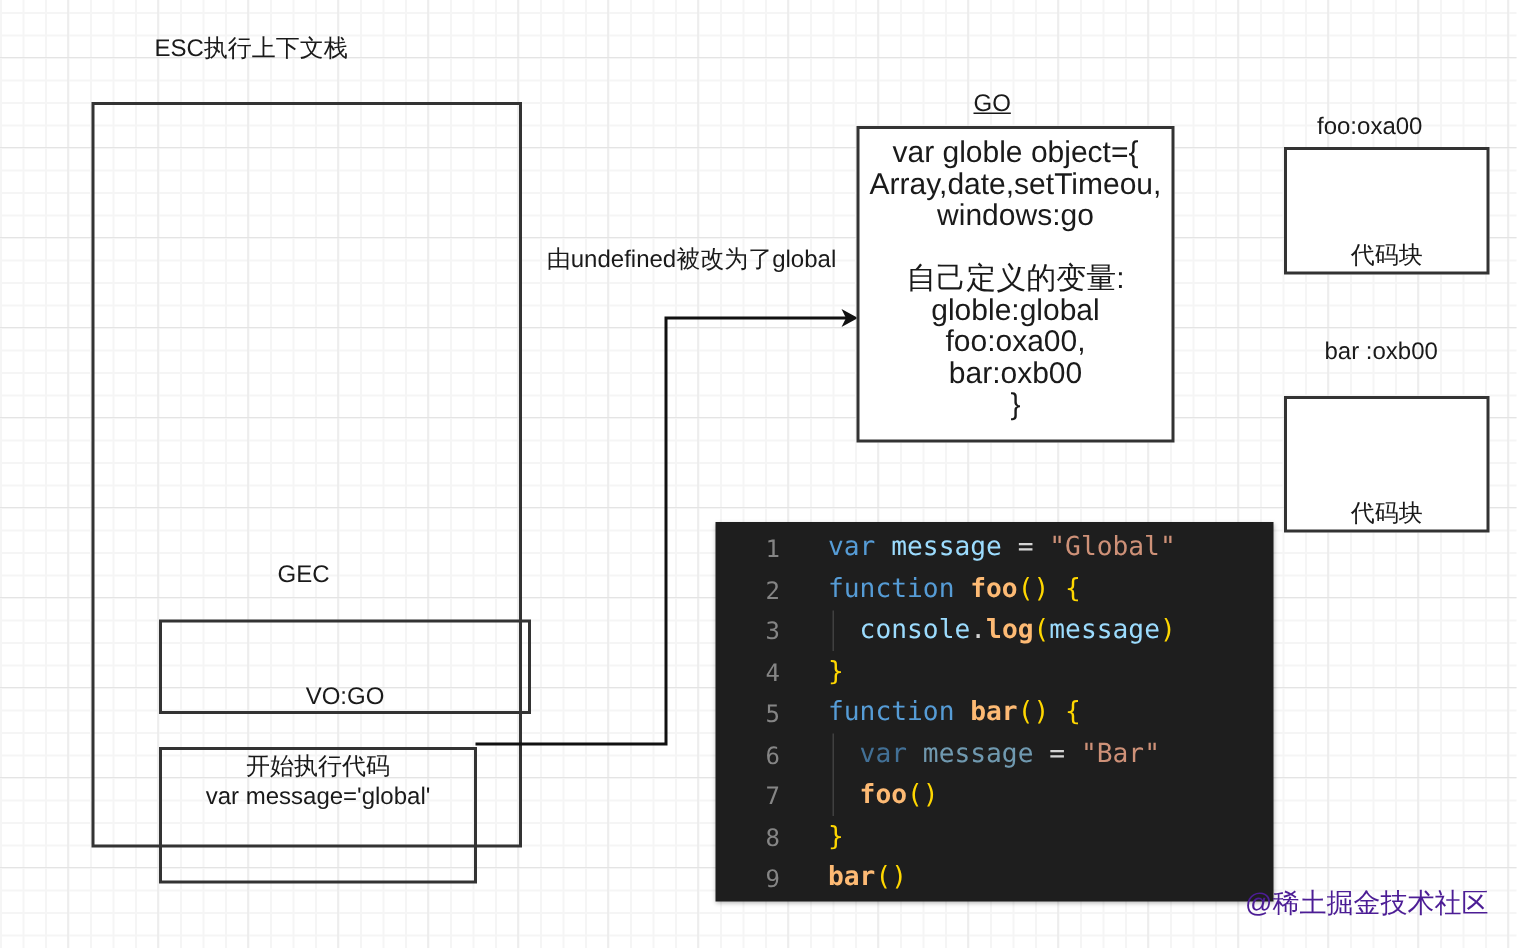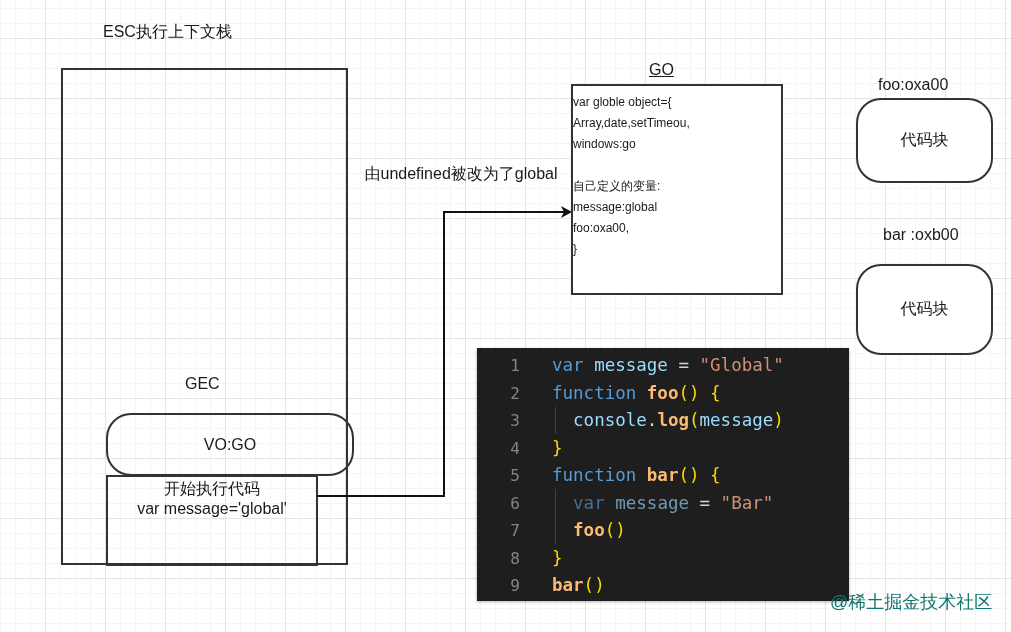--- a/index.html
+++ b/index.html
@@ -13,50 +13,50 @@
       linear-gradient(to bottom, #f5f5f5 1px, transparent 1px);
     background-size:60px 60px, 60px 60px, 15px 15px, 15px 15px;
     background-position:45px 38px, 45px 38px, 45px 38px, 45px 38px;
     font-family:"Liberation Sans", "DejaVu Sans", sans-serif;
     color:#1a1a1a;
   }
   .abs { position:absolute; }
   .label { font-size:16px; white-space:nowrap; }
   .box { position:absolute; border:2px solid #333; box-sizing:border-box; background:transparent; }
   .wbox { background:#fff; }
-  .center { display:flex; align-items:center; justify-content:center; text-align:center;border-radius:25px; }
-  .go-content { position:absolute; left:0; right:0; top:6px; font-size:12px; line-height:21px; }
+  .center { display:flex; align-items:flex-end; justify-content:center; text-align:center; }
+  .go-content { position:absolute; left:0; right:0; top:6px; text-align:center; font-size:20px; line-height:21px; }
   .code {
     position:absolute; left:477px; top:348px; width:372px; height:253px;
     background:#1e1e1e; box-shadow:0 1px 3px rgba(0,0,0,0.3);
     font-family:"DejaVu Sans Mono", "Liberation Mono", monospace; font-size:17.5px;
   }
   .code-line { position:absolute; left:0; height:27.5px; line-height:27.5px; white-space:pre; width:100%; }
   .ln { position:absolute; left:0; width:43px; text-align:right; color:#858585; font-size:16px; }
   .src { position:absolute; left:75px; }
   .kw { color:#569cd6; }
   .var { color:#9cdcfe; }
   .fn { color:#fdba74;font-weight:bold; }
   .str { color:#ce9178; }
   .pn { color:#d4d4d4; }
   .br { color:#ffd700; }
   .dim { opacity:0.65; }
   .guide { position:absolute; width:1px; background:#404040; left:78px; }
-  .watermark { position:absolute; left:830px; top:590px; font-size:18px; color:#0f766e; white-space:nowrap; }
+  .watermark { position:absolute; left:830px; top:590px; font-size:18px; color:#4c1d95; white-space:nowrap; }
 </style>
 </head>
 <body>
 
 <div class="abs label" style="left:103px; top:22px;">ESC执行上下文栈</div>
 <div class="box" style="left:61px; top:68px; width:287px; height:497px;"></div>
 <div class="abs label" style="left:185px; top:375px;">GEC</div>
 <div class="box center" style="left:106px; top:413px; width:248px; height:63px;">
   <span class="label">VO:GO</span>
 </div>
-<div class="box" style="left:106px; top:475px; width:212px; height:91px;">
+<div class="box" style="left:106px; top:498px; width:212px; height:91px;">
   <div style="text-align:center; font-size:16px; line-height:20px; margin-top:2px;">
     <div>开始执行代码</div>
     <div>var message='global'</div>
   </div>
 </div>
 
 <svg class="abs" style="left:0; top:0;" width="1011" height="632">
   <polyline points="317,496 444,496 444,212 564,212" fill="none" stroke="#111" stroke-width="2"></polyline>
   <polygon points="572,212 561,206 564,212 561,218" fill="#111"></polygon>
 </svg>
@@ -66,22 +66,23 @@
 </div>
 
 <div class="abs label" style="left:649px; top:61px;text-decoration:underline;">GO</div>
 <div class="box wbox" style="left:571px; top:84px; width:212px; height:211px;">
   <div class="go-content">
     <div>var globle object={</div>
     <div>Array,date,setTimeou,</div>
     <div>windows:go</div>
     <div style="height:21px;"></div>
     <div>自己定义的变量:</div>
-    <div>message:global</div>
+    <div>globle:global</div>
     <div>foo:oxa00,</div>
+    <div>bar:oxb00</div>
     <div>}</div>
   </div>
 </div>
 
 <div class="abs label" style="left:878px; top:76px;">foo:oxa00</div>
 <div class="box wbox center" style="left:856px; top:98px; width:137px; height:85px;">
   <span class="label">代码块</span>
 </div>
 <div class="abs label" style="left:883px; top:226px;">bar :oxb00</div>
 <div class="box wbox center" style="left:856px; top:264px; width:137px; height:91px;">

